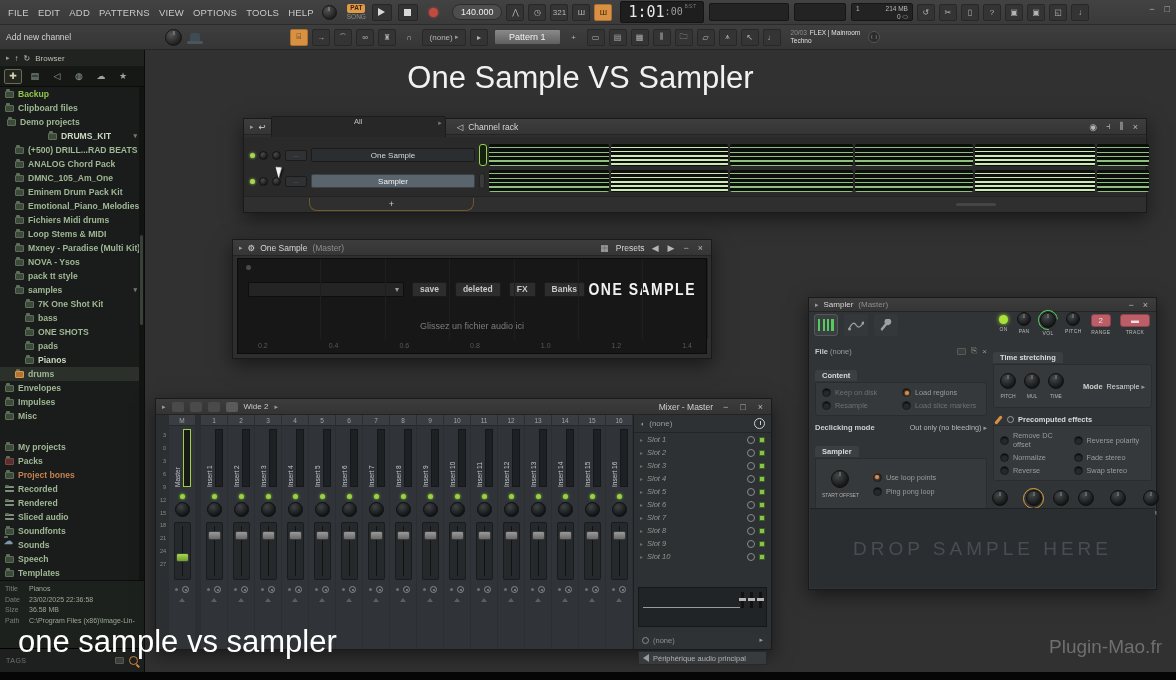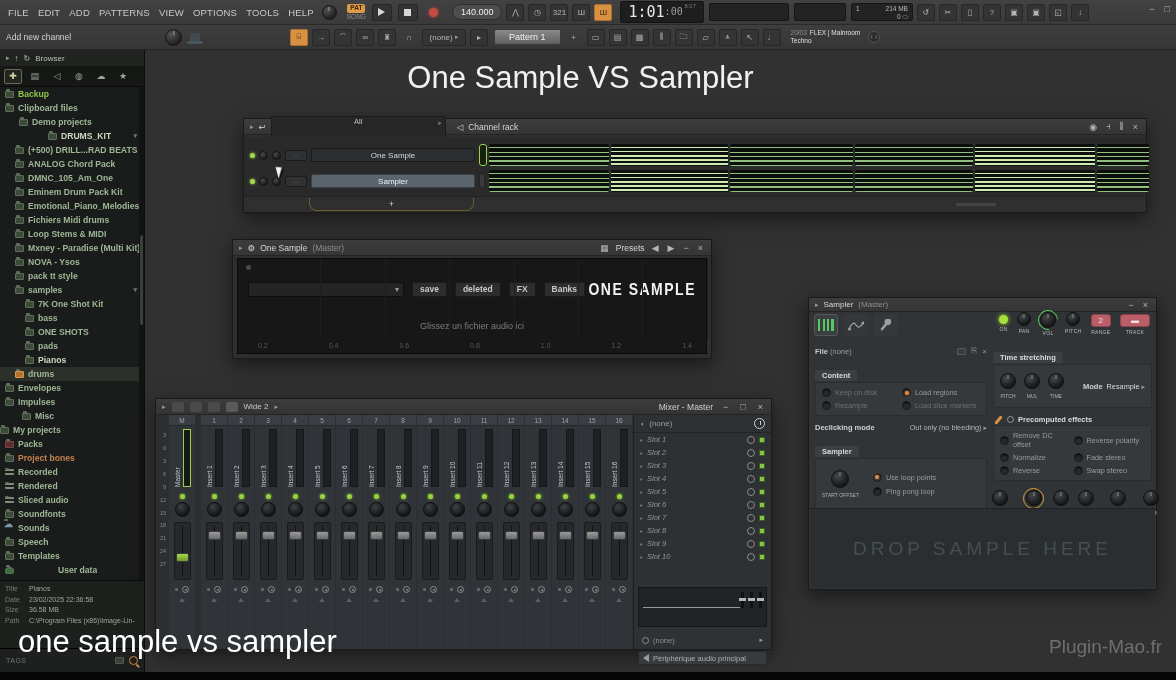--- a/index.html
+++ b/index.html
@@ -314,21 +314,21 @@
     </div>
     <div id="tree">
         <div class="trow c-bright" style="padding-left: 5px;">
           <span class="fico"></span>
           <span class="lbl">Backup</span>
         </div>
         <div class="trow" style="padding-left: 5px;">
           <span class="fico"></span>
           <span class="lbl">Clipboard files</span>
         </div>
-        <div class="trow" style="padding-left: 19px;">
+        <div class="trow" style="padding-left: 7px;">
           <span class="fico"></span>
           <span class="lbl">Demo projects</span>
         </div>
         <div class="trow c-white" style="padding-left: 23px; margin-left: 25px;">
           <span class="fico"></span>
           <span class="lbl">DRUMS_KIT</span>
           <span class="caret-r">▾</span>
         </div>
         <div class="trow" style="padding-left: 15px;">
           <span class="fico"></span>
@@ -400,25 +400,25 @@
           <span class="lbl">drums</span>
         </div>
         <div class="trow" style="padding-left: 5px;">
           <span class="fico"></span>
           <span class="lbl">Envelopes</span>
         </div>
         <div class="trow" style="padding-left: 5px;">
           <span class="fico"></span>
           <span class="lbl">Impulses</span>
         </div>
-        <div class="trow" style="padding-left: 22px;">
+        <div class="trow" style="padding-left: 5px;">
           <span class="fico"></span>
           <span class="lbl">Misc</span>
         </div>
-        <div class="trow" style="">
+        <div class="trow" style="padding-left: 5px; margin-top: 17px;">
           <span class="fico"></span>
           <span class="lbl">My projects</span>
         </div>
         <div class="trow" style="padding-left: 5px;">
           <span class="fico cart"></span>
           <span class="lbl">Packs</span>
         </div>
         <div class="trow c-orange" style="padding-left: 5px;">
           <span class="fico"></span>
           <span class="lbl">Project bones</span>

